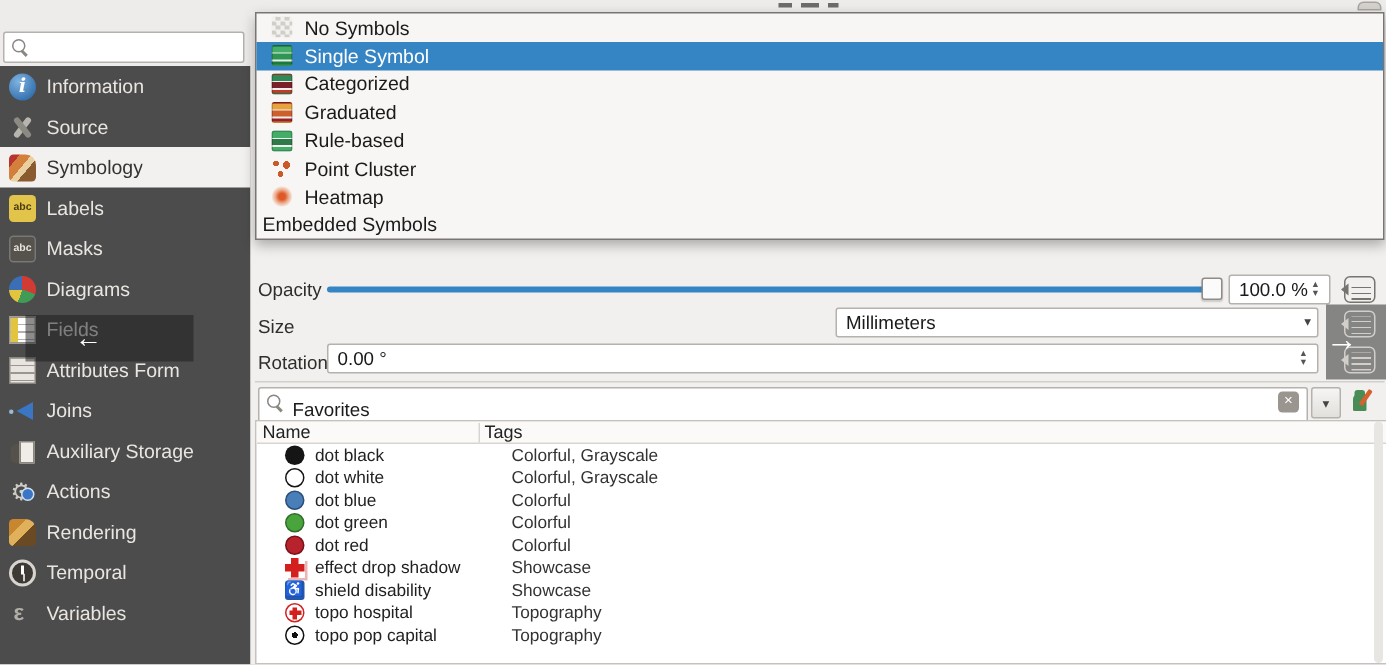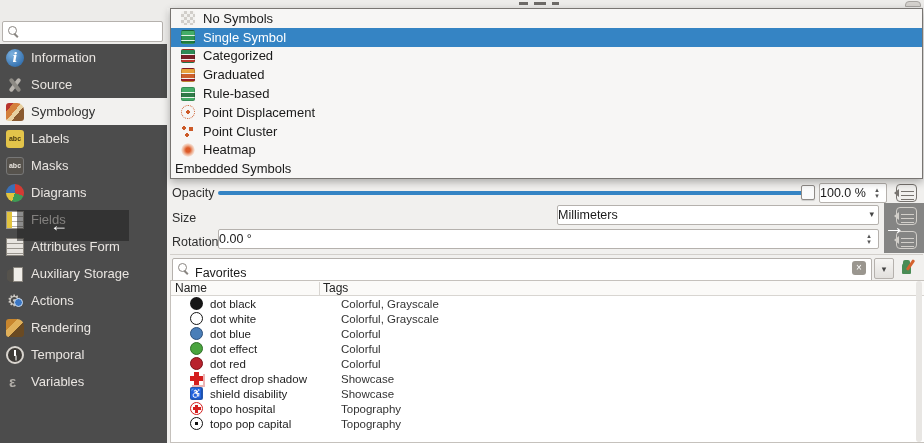--- a/index.html
+++ b/index.html
@@ -68,21 +68,21 @@
   .di-point-displacement { border:1px dotted #cc5a28; border-radius:50%; background:radial-gradient(circle 2px at center,#cc5a28 99%,transparent); }
   .di-point-cluster { background:
       radial-gradient(circle 2px at 3px 4px,#cc5a28 99%,transparent),
       radial-gradient(circle 2.5px at 10px 5px,#cc5a28 99%,transparent),
       radial-gradient(circle 2px at 6px 11px,#cc5a28 99%,transparent); }
   .di-heatmap { background:radial-gradient(circle at center,#dd5a28 0 22%,rgba(230,120,70,.6) 45%,rgba(235,150,100,.22) 65%,transparent 72%); border-radius:50%; }
 
   
   #content { position:absolute; left:167px; top:8px; width:757px; height:435px; background:#f1f0ee; }
   .ctl-label { position:absolute; font-size:12.5px; color:#2e2e2e; }
-  .field { position:absolute; background:#fff; border:1px solid #b5b1ad; border-radius:2px; font-size:12.5px; color:#1a1a1a; display:flex; align-items:center; }
+  .field { position:absolute; background:#fff; border:1px solid #b5b1ad; border-radius:2px; font-size:12.5px; color:#1a1a1a; display:flex; align-items:center; padding-left:6px; }
   .spin-arrows { position:absolute; right:3px; top:0; bottom:0; width:12px; display:flex; flex-direction:column; justify-content:center; line-height:6px; color:#555; font-size:7px; text-align:center; cursor:default; }
   .combo-arrow { position:absolute; right:4px; top:3px; color:#444; font-size:9px; cursor:default; }
 
   #opacity-track { position:absolute; left:218px; top:191px; width:585px; height:4px; background:var(--accent,#3584c4); border-radius:2px; }
   #opacity-handle { position:absolute; left:801px; top:185px; width:14px; height:15px; background:#fbfbfb; border:1px solid #8f8b87; border-radius:2px; box-shadow:0 1px 1px rgba(0,0,0,.15); }
 
   .dd-override { position:absolute; width:21px; height:18px; border:1px solid #77736f; border-radius:4px;
      background-image:repeating-linear-gradient(180deg,transparent 0 3px,#77736f 3px 4px); background-size:13px 12px; background-position:4px 3px; background-repeat:no-repeat; }
   .dd-override::before { content:""; position:absolute; left:-3px; top:4px; border-top:4px solid transparent; border-bottom:4px solid transparent; border-right:5px solid #77736f; }
   .dd-override.light { border-color:#d2cfca; background-image:repeating-linear-gradient(180deg,transparent 0 3px,#d2cfca 3px 4px); z-index:41; }
@@ -173,20 +173,24 @@
       </div>
       <div class="sb-item">
         <span class="si si-fields"></span>
         <span class="label">Fields</span>
       </div>
       <div class="sb-item">
         <span class="si si-attributes-form"></span>
         <span class="label">Attributes Form</span>
       </div>
       <div class="sb-item">
+        <span class="si si-joins"></span>
+        <span class="label">Joins</span>
+      </div>
+      <div class="sb-item">
         <span class="si si-auxiliary-storage"></span>
         <span class="label">Auxiliary Storage</span>
       </div>
       <div class="sb-item">
         <span class="si si-actions"></span>
         <span class="label">Actions</span>
       </div>
       <div class="sb-item">
         <span class="si si-rendering"></span>
         <span class="label">Rendering</span>
@@ -217,24 +221,20 @@
         <span class="di di-categorized"></span>
         <span class="label">Categorized</span>
       </div>
       <div class="dd-item">
         <span class="di di-graduated"></span>
         <span class="label">Graduated</span>
       </div>
       <div class="dd-item">
         <span class="di di-rule-based"></span>
         <span class="label">Rule-based</span>
-      </div>
-      <div class="dd-item">
-        <span class="di di-point-displacement"></span>
-        <span class="label">Point Displacement</span>
       </div>
       <div class="dd-item">
         <span class="di di-point-cluster"></span>
         <span class="label">Point Cluster</span>
       </div>
       <div class="dd-item">
         <span class="di di-heatmap"></span>
         <span class="label">Heatmap</span>
       </div>
       <div class="dd-item no-icon">
@@ -304,21 +304,21 @@
           <span class="t-name">dot white</span>
           <span class="t-tags">Colorful, Grayscale</span>
         </div>
         <div class="t-row">
           <span class="ti ti-dot-blue"></span>
           <span class="t-name">dot blue</span>
           <span class="t-tags">Colorful</span>
         </div>
         <div class="t-row">
           <span class="ti ti-dot-green"></span>
-          <span class="t-name">dot effect</span>
+          <span class="t-name">dot green</span>
           <span class="t-tags">Colorful</span>
         </div>
         <div class="t-row">
           <span class="ti ti-dot-red"></span>
           <span class="t-name">dot red</span>
           <span class="t-tags">Colorful</span>
         </div>
         <div class="t-row">
           <span class="ti ti-effect-drop-shadow"></span>
           <span class="t-name">effect drop shadow</span>

